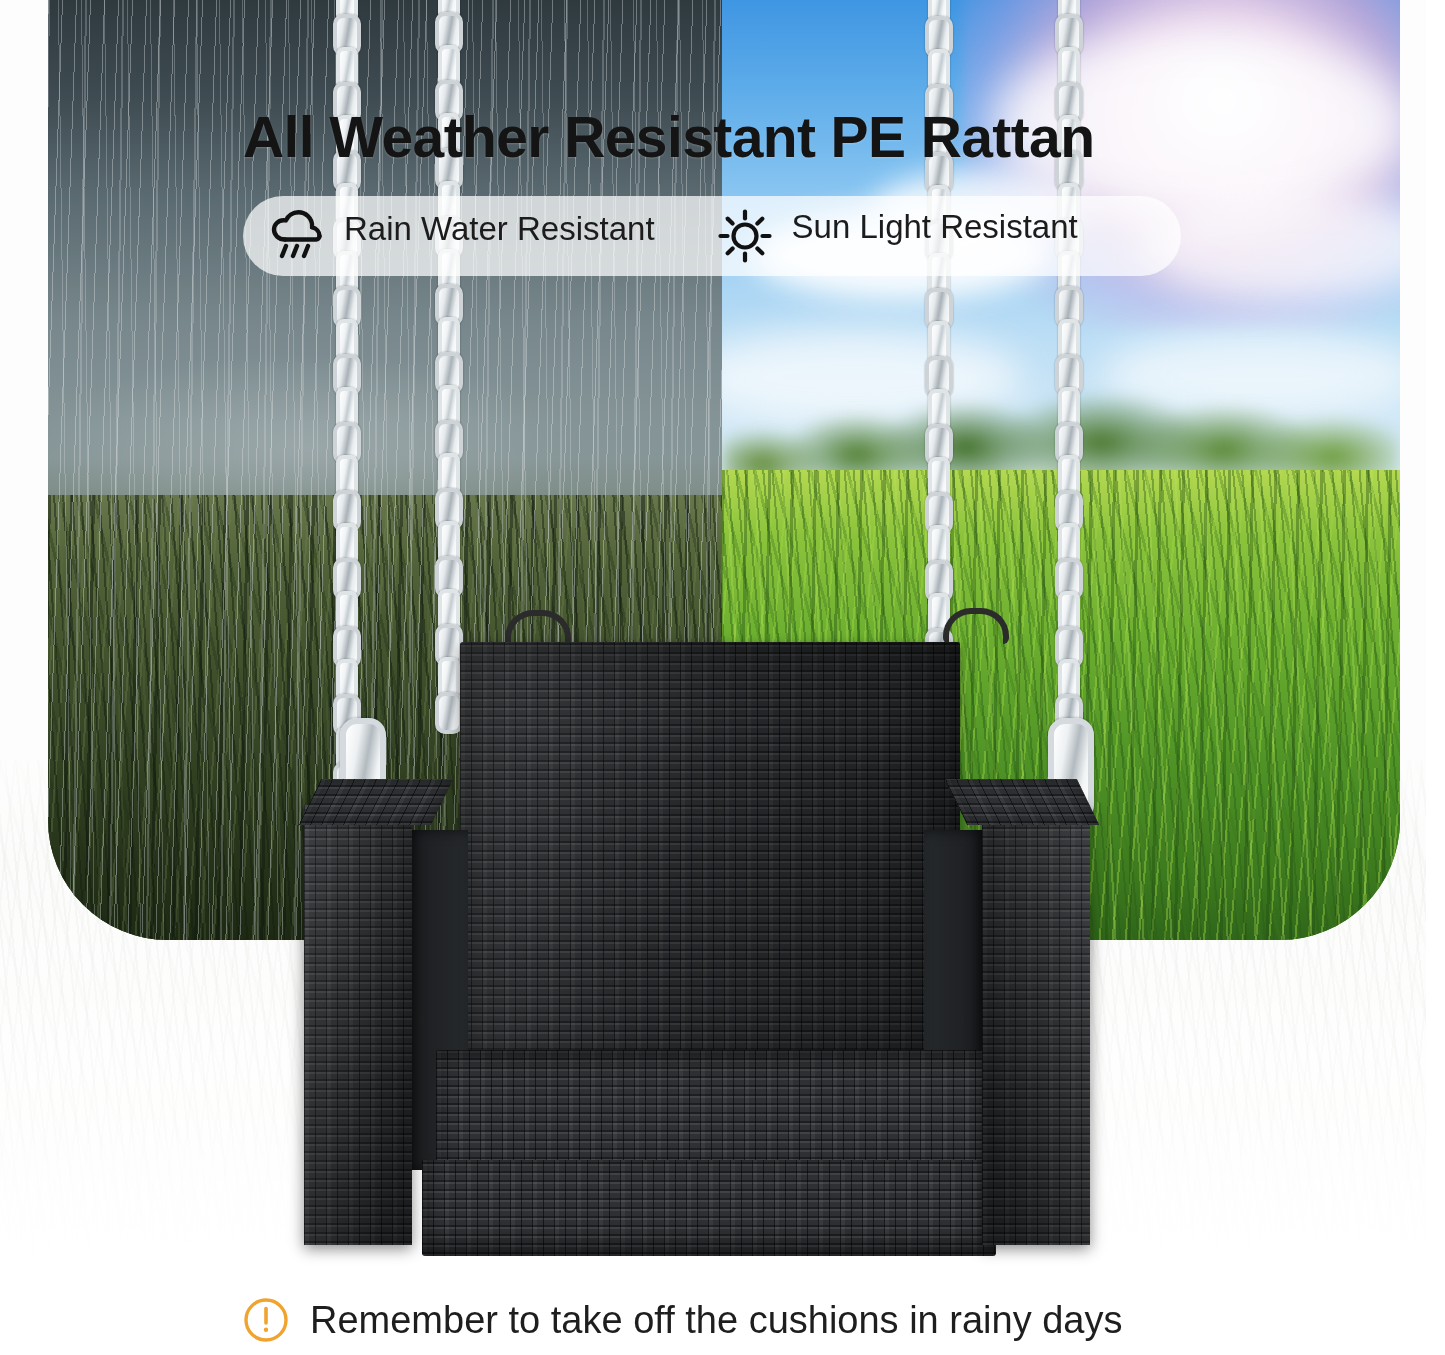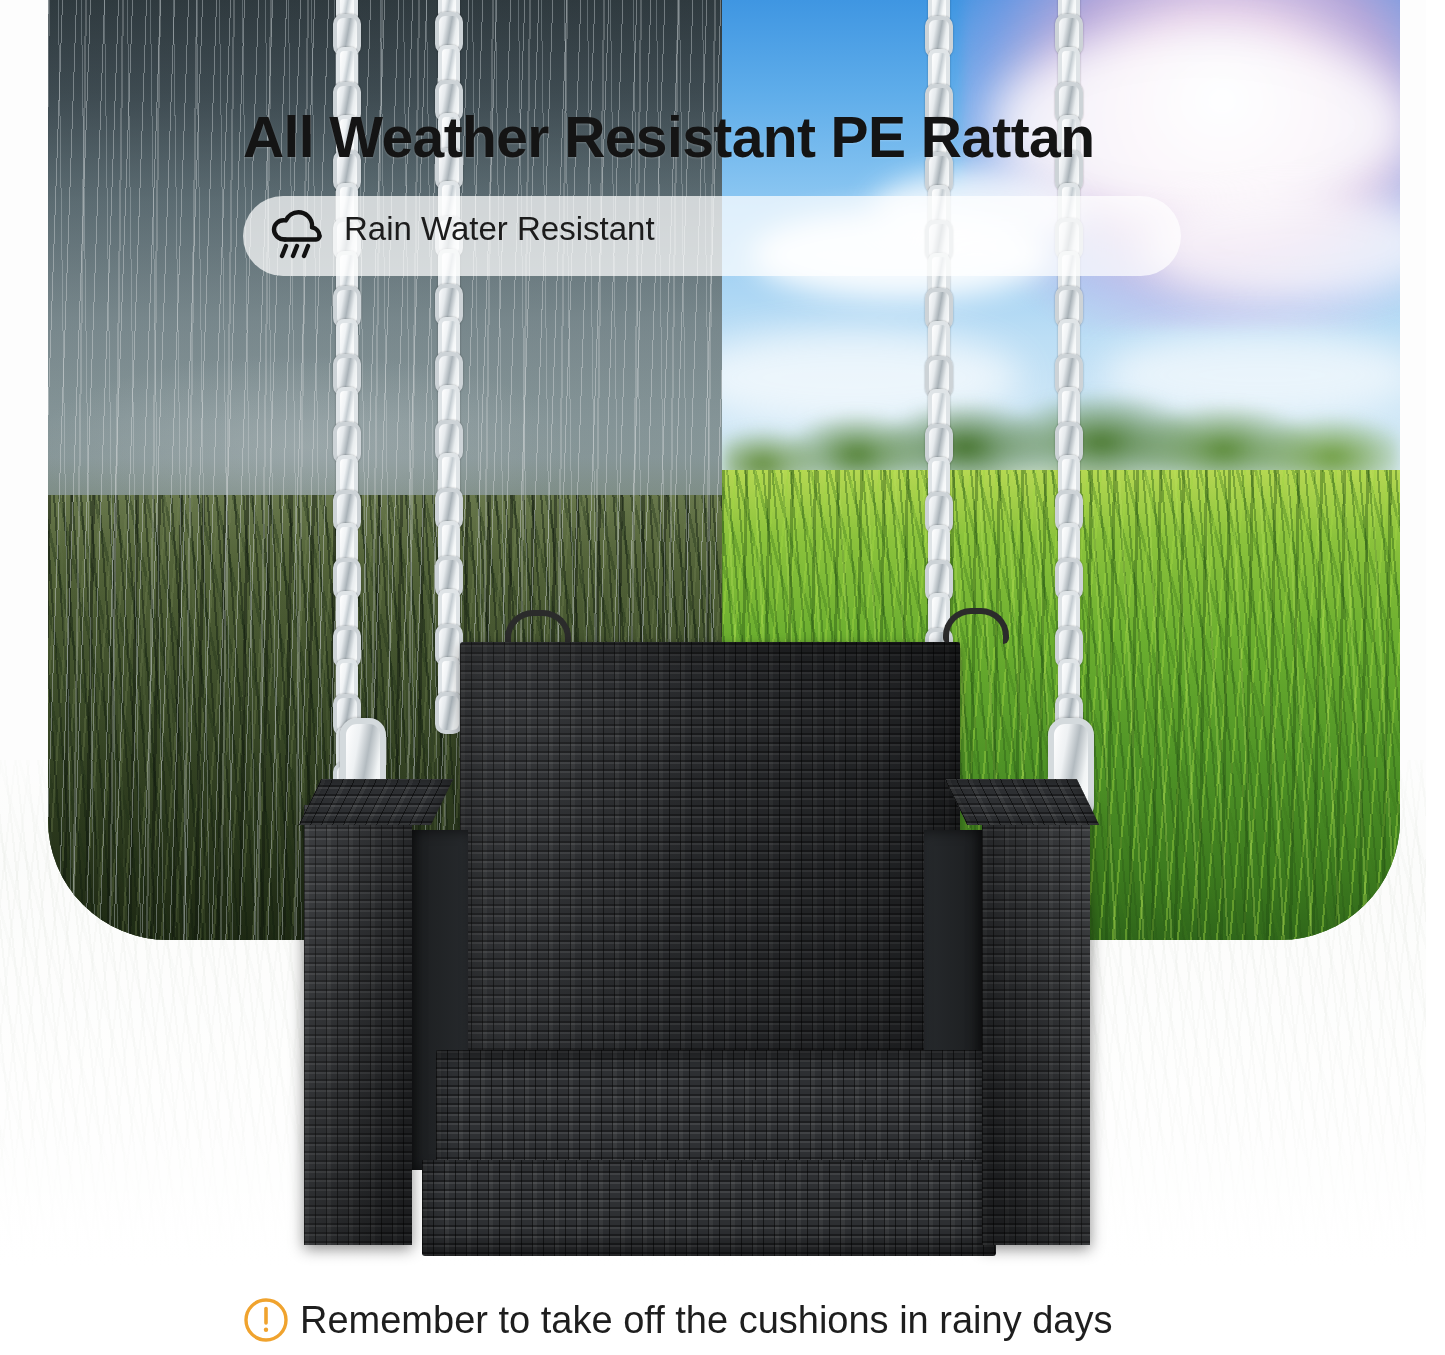--- a/index.html
+++ b/index.html
@@ -219,21 +219,21 @@
   .feat-label{font-size:33px;color:#1c1c1c;margin-left:19px;white-space:nowrap;}
 
   
   .ic{display:block;}
 
   
   .note{
     position:absolute;left:243px;top:1292px;width:1100px;height:56px;
     display:flex;align-items:center;
   }
-  .note-text{font-size:38px;color:#1e1e1e;margin-left:11px;white-space:nowrap;}
+  .note-text{font-size:38px;color:#1e1e1e;margin-left:21px;white-space:nowrap;}
 </style>
 </head>
 <body>
 
 <div id="page">
 
   <div class="bg-grass"></div>
   <div class="bg-grass-fade"></div>
 
   <div class="photo-panel">
@@ -406,20 +406,38 @@
           <path d="M16 29.5 C9.6 29.5 5 25 5 19.6 C5 14.4 9.3 10.2 14.6 10.2 C15.4 10.2 16.2 10.3 16.9 10.5 C19 5.6 23.9 2.3 29.4 2.3 C37 2.3 43.1 8.4 43.1 15.9 C43.1 16.4 43.1 16.9 43 17.4 C47.3 18.2 50.5 21.8 50.5 26.1" stroke="#111111" stroke-width="4.4" stroke-linecap="round" stroke-linejoin="round"></path>
           <path d="M50.5 26.1 C50.5 28 49 29.5 47.1 29.5 L16 29.5" stroke="#111111" stroke-width="4.4" stroke-linecap="round" stroke-linejoin="round"></path>
           <path d="M17 36 L13 46" stroke="#111111" stroke-width="4.4" stroke-linecap="round"></path>
           <path d="M28 36 L24 46" stroke="#111111" stroke-width="4.4" stroke-linecap="round"></path>
           <path d="M39 36 L35 46" stroke="#111111" stroke-width="4.4" stroke-linecap="round"></path>
         </svg>
       </span>
       <span class="feat-label">Rain Water Resistant</span>
     </div>
 
+    <div class="feat feat-sun">
+      <span>
+        <svg class="ic" width="56" height="56" viewBox="0 0 56 56" fill="none">
+          <circle cx="28" cy="28" r="11.5" stroke="#111111" stroke-width="4.2"></circle>
+          <g stroke="#111111" stroke-width="4.2" stroke-linecap="round">
+            <path d="M28 3.5 V10.5"></path>
+            <path d="M28 45.5 V52.5"></path>
+            <path d="M3.5 28 H10.5"></path>
+            <path d="M45.5 28 H52.5"></path>
+            <path d="M10.7 10.7 L15.6 15.6"></path>
+            <path d="M40.4 40.4 L45.3 45.3"></path>
+            <path d="M10.7 45.3 L15.6 40.4"></path>
+            <path d="M40.4 15.6 L45.3 10.7"></path>
+          </g>
+        </svg>
+      </span>
+      <span class="feat-label">Sun Light Resistant</span>
+    </div>
   </div>
 
   <div class="note">
     <span>
       <svg class="ic" width="46" height="46" viewBox="0 0 46 46" fill="none">
         <circle cx="23" cy="23" r="20" stroke="#f0a32e" stroke-width="3.4"></circle>
         <path d="M23 11.5 V26" stroke="#f0a32e" stroke-width="3.6" stroke-linecap="round"></path>
         <circle cx="23" cy="32.8" r="2.2" fill="#f0a32e"></circle>
       </svg>
     </span>

